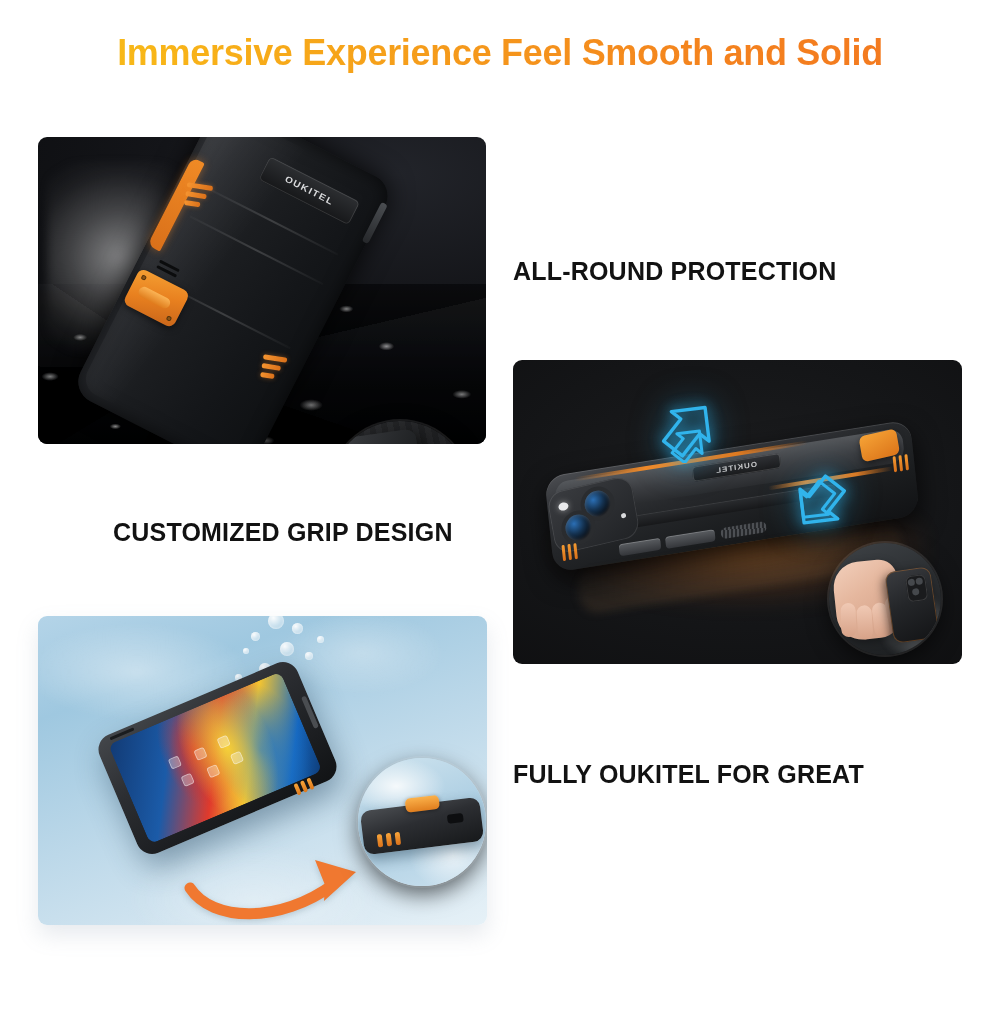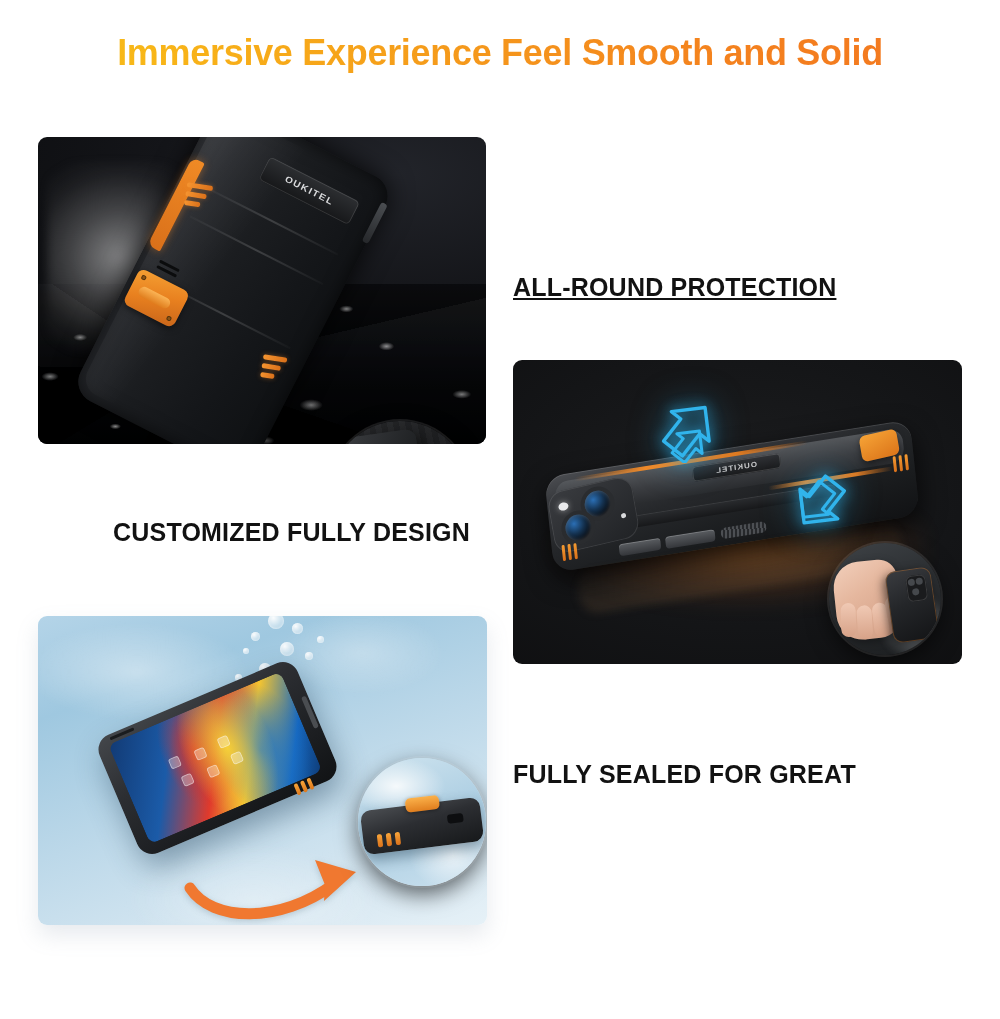--- a/index.html
+++ b/index.html
@@ -361,21 +361,21 @@
 
   
   .caption {
     position: absolute;
     color: #121212;
     font-size: 25px;
     font-weight: bold;
     line-height: 1.28;
     letter-spacing: .2px;
   }
-  #cap-protection { left: 513px; top: 271px; text-decoration: underline; }
+  #cap-protection { left: 513px; top: 255px; }
   #cap-grip      { left: 113px; top: 516px; }
   #cap-water     { left: 513px; top: 758px; width: 420px; }
 </style>
 </head>
 <body>
 
 <div class="headline">Immersive Experience Feel Smooth and Solid</div>
 
 <div class="panel" id="panel-drop">
   <div class="gravel"></div>
@@ -477,21 +477,21 @@
     <div class="phone-mini">
       <div class="cam">
           <i></i>
           <i></i>
           <i></i>
         </div>
     </div>
   </div>
 </div>
 
-<div class="caption" id="cap-grip">CUSTOMIZED FULLY DESIGN</div>
+<div class="caption" id="cap-grip">CUSTOMIZED GRIP DESIGN</div>
 
 <div class="panel" id="panel-water">
   <div class="caustics"></div>
 
   <div class="bubbles">
     <i style="left:46%;top:2%;width:16px;height:16px;"></i>
     <i style="left:58%;top:8%;width:11px;height:11px;"></i>
     <i style="left:38%;top:14%;width:9px;height:9px;"></i>
     <i style="left:52%;top:20%;width:14px;height:14px;"></i>
     <i style="left:64%;top:26%;width:8px;height:8px;"></i>
@@ -537,14 +537,14 @@
           <i></i>
           <i></i>
           <i></i>
         </div>
       <div class="dark-slot"></div>
     </div>
   </div>
 </div>
 
 <div class="caption" id="cap-water">
-  <div>FULLY SEALED FOR GREAT</div>
+  <div>FULLY OUKITEL FOR GREAT</div>
 </div>
 
 </body></html>

